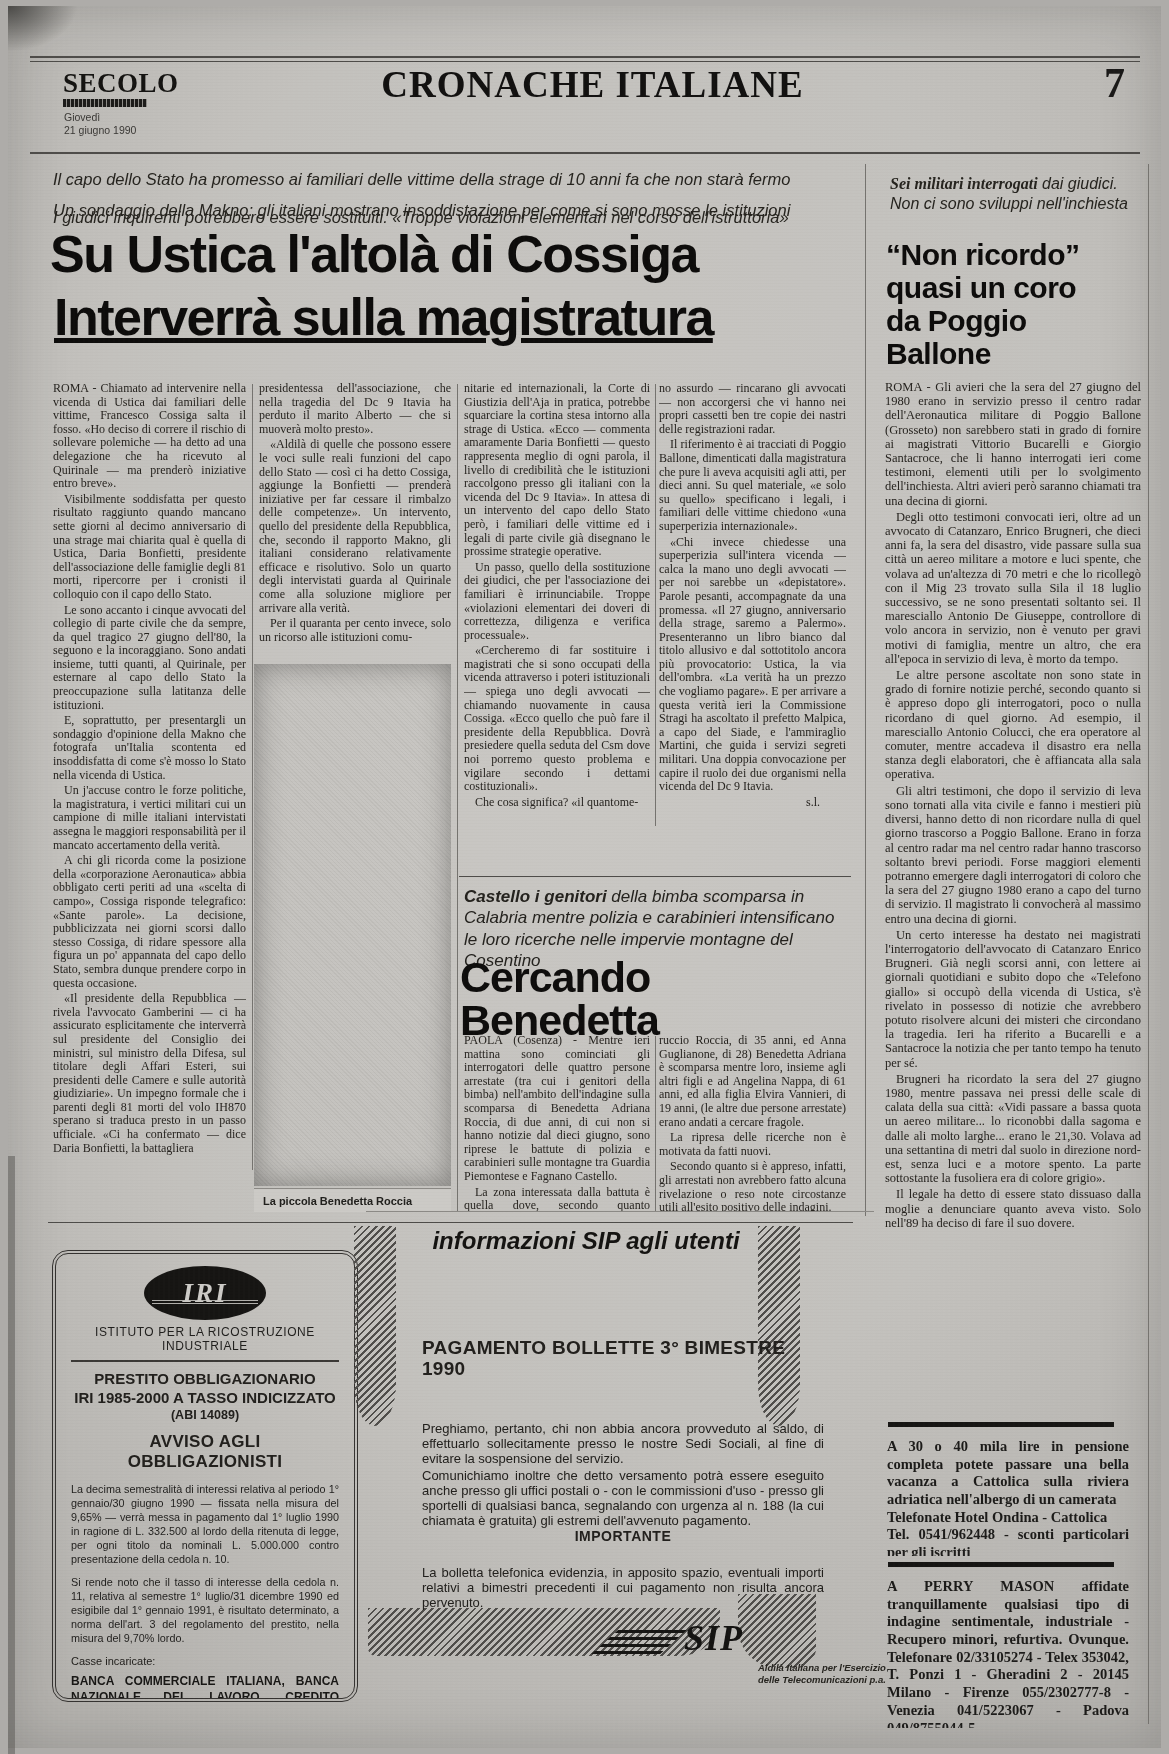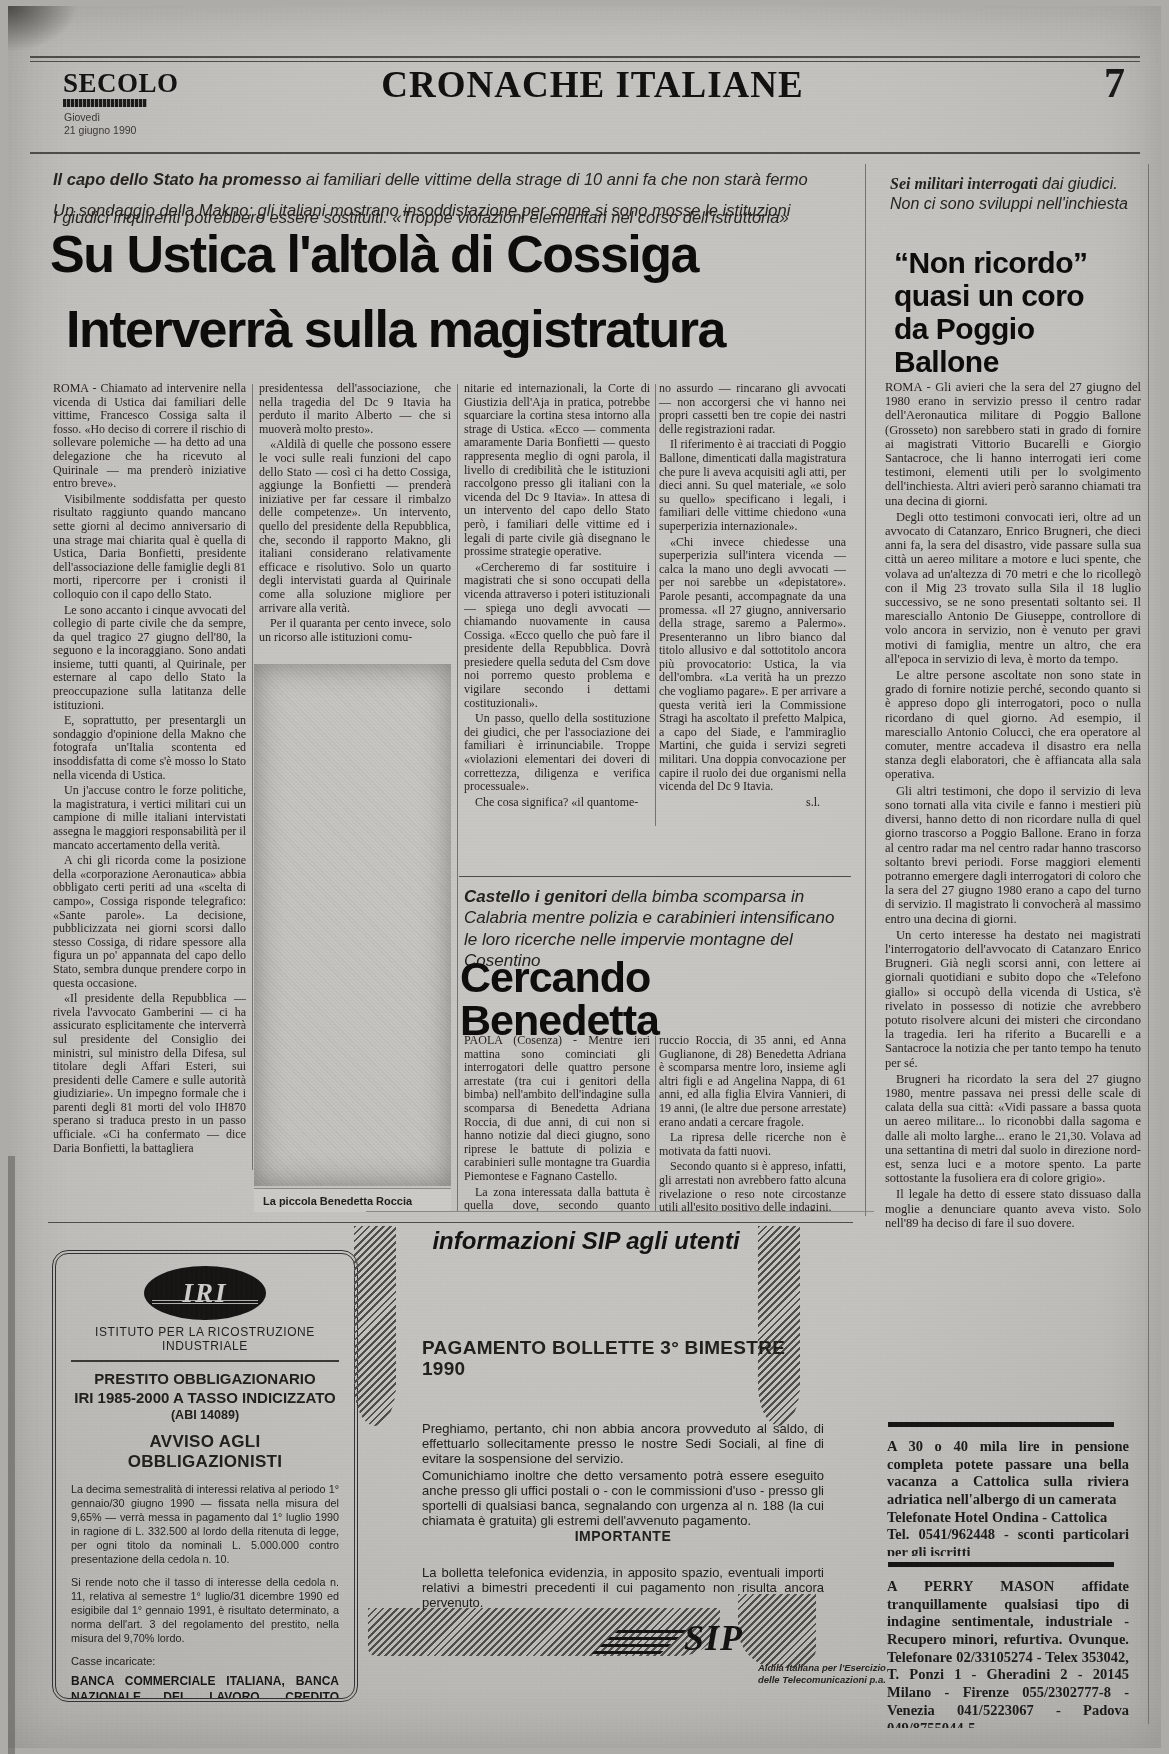--- a/index.html
+++ b/index.html
@@ -34,21 +34,21 @@
   .masthead{position:absolute;left:55px;top:64px;font:bold 27px/1 "Liberation Serif",serif;letter-spacing:.5px;color:#14131 1;color:#141311;}
   .masthead-bar{position:absolute;left:55px;top:93px;width:84px;height:8px;
     background:repeating-linear-gradient(90deg,#1c1b19 0 3px,#8f8d89 3px 4px);}
   .dateline{position:absolute;left:56px;top:105px;font:10.5px/1.2 "Liberation Sans",sans-serif;color:#3a3835;}
   .section-title{position:absolute;left:0;top:60px;width:1169px;text-align:center;
     font:bold 37px/1 "Liberation Serif",serif;letter-spacing:1px;color:#121110;}
   .page-number{position:absolute;left:1096px;top:56px;font:bold 42px/1 "Liberation Serif",serif;color:#1a1918;}
 
   
   .kicker{font:italic 16.5px/1.1 "Liberation Sans",sans-serif;color:#26241f;}
-  .kicker .lead{font-weight:bold;text-align:center;}
+  .kicker .lead{font-weight:normal;text-align:center;}
   .main-kicker-1{position:absolute;left:45px;top:164px;width:790px;}
   .main-kicker-2{position:absolute;left:45px;top:183px;width:790px;margin-top:12px;}
   .main-kicker-3{position:absolute;left:45px;top:202px;width:790px;}
 
   .headline-1{position:absolute;left:42px;top:222px;width:805px;
     font:bold 52px/1 "Liberation Sans",sans-serif;letter-spacing:-1.5px;color:#0d0c0b;}
   .headline-2{position:absolute;left:42px;top:281px;width:805px;
     font:bold 52px/1 "Liberation Sans",sans-serif;letter-spacing:-1.5px;color:#0d0c0b;}
 
   
@@ -169,40 +169,40 @@
 
   <div class="hrule" style="left:22px;top:146px;width:1110px;height:2px;"></div>
 
   <div class="kicker main-kicker-1">
     <span class="lead">Il capo dello Stato ha promesso</span><span> ai familiari delle vittime della strage di 10 anni fa che non starà fermo</span>
   </div>
   <div class="kicker main-kicker-2">Un sondaggio della Makno: gli italiani mostrano insoddistazione per come si sono mosse le istituzioni</div>
   <div class="kicker main-kicker-3">I giudici inquirenti potrebbero essere sostituiti. «Troppe violazioni elementari nel corso dell'istruttoria»</div>
 
   <h1 class="headline-1" style="margin:0;">Su Ustica l'altolà di Cossiga</h1>
-  <h1 class="headline-2" style="margin:16px;">Interverrà sulla magistratura</h1>
+  <h1 class="headline-2" style="margin:4px;text-decoration:underline;">Interverrà sulla magistratura</h1>
 
   <div class="bodytext col1">
       <p>ROMA - Chiamato ad intervenire nella vicenda di Ustica dai familiari delle vittime, Francesco Cossiga salta il fosso. «Ho deciso di correre il rischio di sollevare polemiche — ha detto ad una delegazione che ha ricevuto al Quirinale — ma prenderò iniziative entro breve».</p>
       <p>Visibilmente soddisfatta per questo risultato raggiunto quando mancano sette giorni al decimo anniversario di una strage mai chiarita qual è quella di Ustica, Daria Bonfietti, presidente dell'associazione delle famiglie degli 81 morti, ripercorre per i cronisti il colloquio con il capo dello Stato.</p>
       <p>Le sono accanto i cinque avvocati del collegio di parte civile che da sempre, da quel tragico 27 giugno dell'80, la seguono e la incoraggiano. Sono andati insieme, tutti quanti, al Quirinale, per esternare al capo dello Stato la preoccupazione sulla latitanza delle istituzioni.</p>
       <p>E, soprattutto, per presentargli un sondaggio d'opinione della Makno che fotografa un'Italia scontenta ed insoddisfatta di come s'è mosso lo Stato nella vicenda di Ustica.</p>
       <p>Un j'accuse contro le forze politiche, la magistratura, i vertici militari cui un campione di mille italiani intervistati assegna le maggiori responsabilità per il mancato accertamento della verità.</p>
       <p>A chi gli ricorda come la posizione della «corporazione Aeronautica» abbia obbligato certi periti ad una «scelta di campo», Cossiga risponde telegrafico: «Sante parole». La decisione, pubblicizzata nei giorni scorsi dallo stesso Cossiga, di ridare spessore alla figura un po' appannata del capo dello Stato, sembra dunque prendere corpo in questa occasione.</p>
       <p>«Il presidente della Repubblica — rivela l'avvocato Gamberini — ci ha assicurato esplicitamente che interverrà sul presidente del Consiglio dei ministri, sul ministro della Difesa, sul titolare degli Affari Esteri, sui presidenti delle Camere e sulle autorità giudiziarie». Un impegno formale che i parenti degli 81 morti del volo IH870 sperano si traduca presto in un passo ufficiale. «Ci ha confermato — dice Daria Bonfietti, la battagliera</p>
     </div>
   <div class="bodytext col2">
       <p>presidentessa dell'associazione, che nella tragedia del Dc 9 Itavia ha perduto il marito Alberto — che si muoverà molto presto».</p>
       <p>«Aldilà di quelle che possono essere le voci sulle reali funzioni del capo dello Stato — così ci ha detto Cossiga, aggiunge la Bonfietti — prenderà iniziative per far cessare il rimbalzo delle competenze». Un intervento, quello del presidente della Repubblica, che, secondo il rapporto Makno, gli italiani considerano relativamente efficace e risolutivo. Solo un quarto degli intervistati guarda al Quirinale come alla soluzione migliore per arrivare alla verità.</p>
       <p>Per il quaranta per cento invece, solo un ricorso alle istituzioni comu-</p>
     </div>
   <div class="bodytext col3">
       <p>nitarie ed internazionali, la Corte di Giustizia dell'Aja in pratica, potrebbe squarciare la cortina stesa intorno alla strage di Ustica. «Ecco — commenta amaramente Daria Bonfietti — questo rappresenta meglio di ogni parola, il livello di credibilità che le istituzioni raccolgono presso gli italiani con la vicenda del Dc 9 Itavia». In attesa di un intervento del capo dello Stato però, i familiari delle vittime ed i legali di parte civile già disegnano le prossime strategie operative.</p>
+      <p>Un passo, quello della sostituzione dei giudici, che per l'associazione dei familiari è irrinunciabile. Troppe «violazioni elementari dei doveri di correttezza, diligenza e verifica processuale».</p>
       <p>«Cercheremo di far sostituire i magistrati che si sono occupati della vicenda attraverso i poteri istituzionali — spiega uno degli avvocati — chiamando nuovamente in causa Cossiga. «Ecco quello che può fare il presidente della Repubblica. Dovrà presiedere quella seduta del Csm dove noi porremo questo problema e vigilare secondo i dettami costituzionali».</p>
-      <p>Un passo, quello della sostituzione dei giudici, che per l'associazione dei familiari è irrinunciabile. Troppe «violazioni elementari dei doveri di correttezza, diligenza e verifica processuale».</p>
       <p>Che cosa significa? «il quantome-</p>
     </div>
   <div class="bodytext col4">
       <p>no assurdo — rincarano gli avvocati — non accorgersi che vi hanno nei propri cassetti ben tre copie dei nastri delle registrazioni radar.</p>
       <p>Il riferimento è ai tracciati di Poggio Ballone, dimenticati dalla magistratura che pure li aveva acquisiti agli atti, per dieci anni. Su quel materiale, «e solo su quello» specificano i legali, i familiari delle vittime chiedono «una superperizia internazionale».</p>
       <p>«Chi invece chiedesse una superperizia sull'intera vicenda — calca la mano uno degli avvocati — per noi sarebbe un «depistatore». Parole pesanti, accompagnate da una promessa. «Il 27 giugno, anniversario della strage, saremo a Palermo». Presenteranno un libro bianco dal titolo allusivo e dal sottotitolo ancora più provocatorio: Ustica, la via dell'ombra. «La verità ha un prezzo che vogliamo pagare». E per arrivare a questa verità ieri la Commissione Stragi ha ascoltato il prefetto Malpica, a capo del Siade, e l'ammiraglio Martini, che guida i servizi segreti militari. Una doppia convocazione per capire il ruolo dei due organismi nella vicenda del Dc 9 Itavia.</p>
       <p>s.l.</p>
     </div>
 
   <div class="vrule" style="left:244px;top:378px;height:786px;"></div>
@@ -231,21 +231,21 @@
   <div class="vrule" style="left:647px;top:1030px;height:176px;"></div>
 
   <div class="hrule" style="left:40px;top:1216px;width:805px;"></div>
 
   <div class="vrule" style="left:857px;top:158px;height:1052px;"></div>
   <div class="vrule" style="left:1140px;top:158px;height:1560px;"></div>
 
   <div class="right-kicker">
     <span class="lead">Sei militari interrogati</span><span> dai giudici. Non ci sono sviluppi nell'inchiesta</span>
   </div>
-  <h2 class="right-headline" style="margin:8px;">“Non ricordo” quasi un coro da Poggio Ballone</h2>
+  <h2 class="right-headline" style="margin:0;">“Non ricordo” quasi un coro da Poggio Ballone</h2>
   <div class="bodytext right-body">
       <p>ROMA - Gli avieri che la sera del 27 giugno del 1980 erano in servizio presso il centro radar dell'Aeronautica militare di Poggio Ballone (Grosseto) non sarebbero stati in grado di fornire ai magistrati Vittorio Bucarelli e Giorgio Santacroce, che li hanno interrogati ieri come testimoni, elementi utili per lo svolgimento dell'inchiesta. Altri avieri però saranno chiamati tra una decina di giorni.</p>
       <p>Degli otto testimoni convocati ieri, oltre ad un avvocato di Catanzaro, Enrico Brugneri, che dieci anni fa, la sera del disastro, vide passare sulla sua città un aereo militare a motore e luci spente, che volava ad un'altezza di 70 metri e che lo ricollegò con il Mig 23 trovato sulla Sila il 18 luglio successivo, se ne sono presentati soltanto sei. Il maresciallo Antonio De Giuseppe, controllore di volo ancora in servizio, non è venuto per gravi motivi di famiglia, mentre un altro, che era all'epoca in servizio di leva, è morto da tempo.</p>
       <p>Le altre persone ascoltate non sono state in grado di fornire notizie perché, secondo quanto si è appreso dopo gli interrogatori, poco o nulla ricordano di quel giorno. Ad esempio, il maresciallo Antonio Colucci, che era operatore al comuter, mentre accadeva il disastro era nella stanza degli elaboratori, che è affiancata alla sala operativa.</p>
       <p>Gli altri testimoni, che dopo il servizio di leva sono tornati alla vita civile e fanno i mestieri più diversi, hanno detto di non ricordare nulla di quel giorno trascorso a Poggio Ballone. Erano in forza al centro radar ma nel centro radar hanno trascorso soltanto brevi periodi. Forse maggiori elementi potranno emergere dagli interrogatori di coloro che la sera del 27 giugno 1980 erano a capo del turno di servizio. Il magistrato li convocherà al massimo entro una decina di giorni.</p>
       <p>Un certo interesse ha destato nei magistrati l'interrogatorio dell'avvocato di Catanzaro Enrico Brugneri. Già negli scorsi anni, con lettere ai giornali quotidiani e subito dopo che «Telefono giallo» si occupò della vicenda di Ustica, s'è rivelato in possesso di notizie che avrebbero potuto risolvere alcuni dei misteri che circondano la tragedia. Ieri ha riferito a Bucarelli e a Santacroce la notizia che per tanto tempo ha tenuto per sé.</p>
       <p>Brugneri ha ricordato la sera del 27 giugno 1980, mentre passava nei pressi delle scale di calata della sua città: «Vidi passare a bassa quota un aereo militare... lo riconobbi dalla sagoma e dalle ali molto larghe... erano le 21,30. Volava ad una settantina di metri dal suolo in direzione nord-est, senza luci e a motore spento. La parte sottostante la fusoliera era di colore grigio».</p>
       <p>Il legale ha detto di essere stato dissuaso dalla moglie a denunciare quanto aveva visto. Solo nell'89 ha deciso di fare il suo dovere.</p>
     </div>
 

